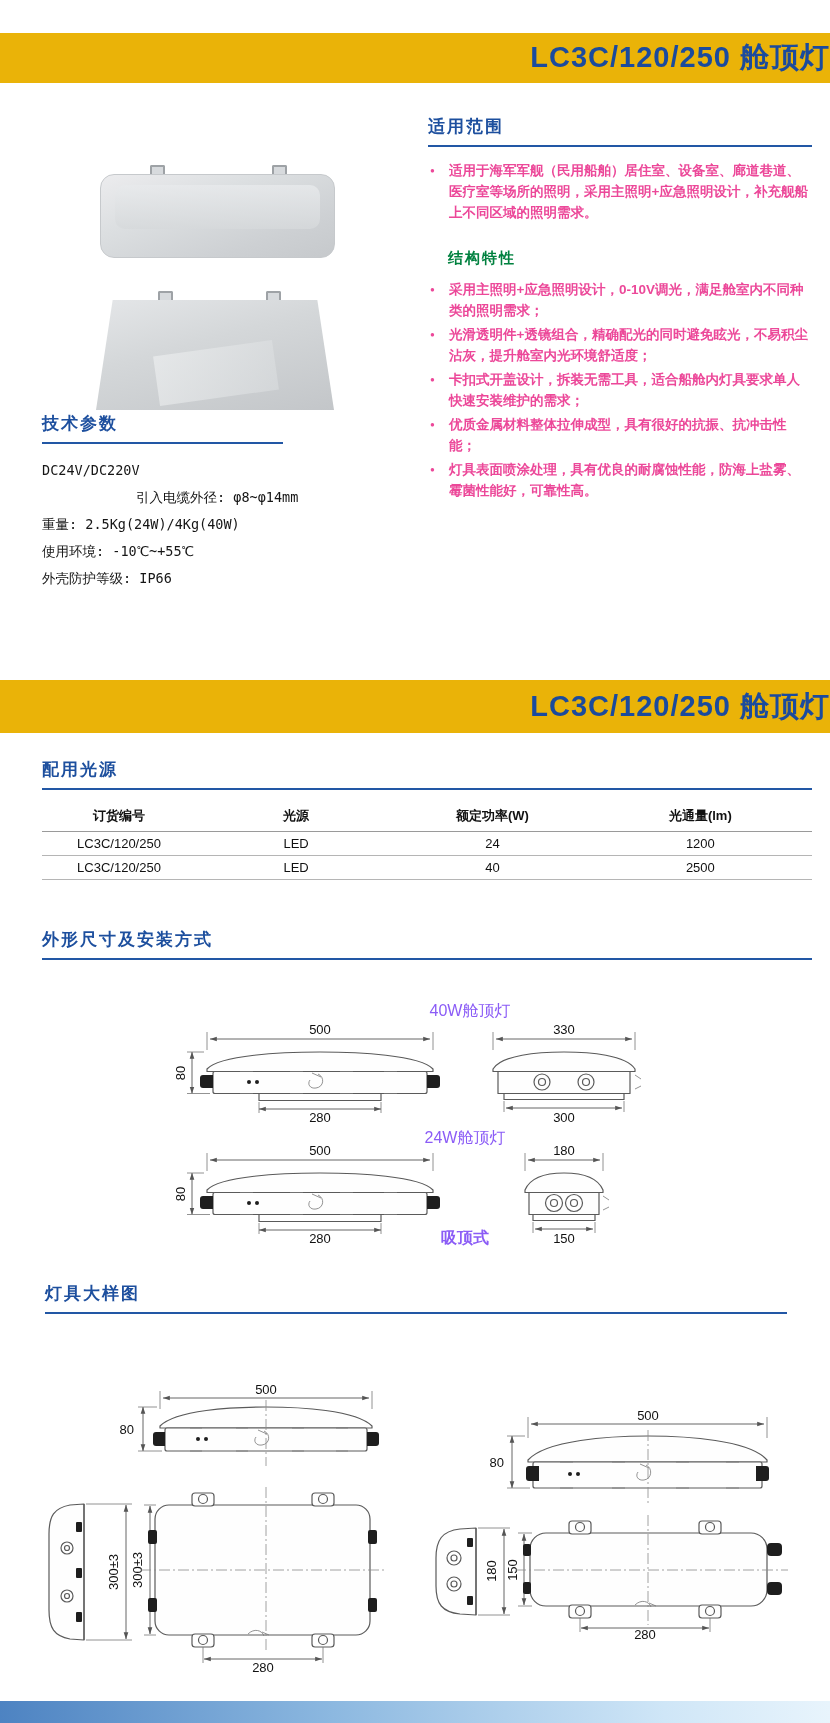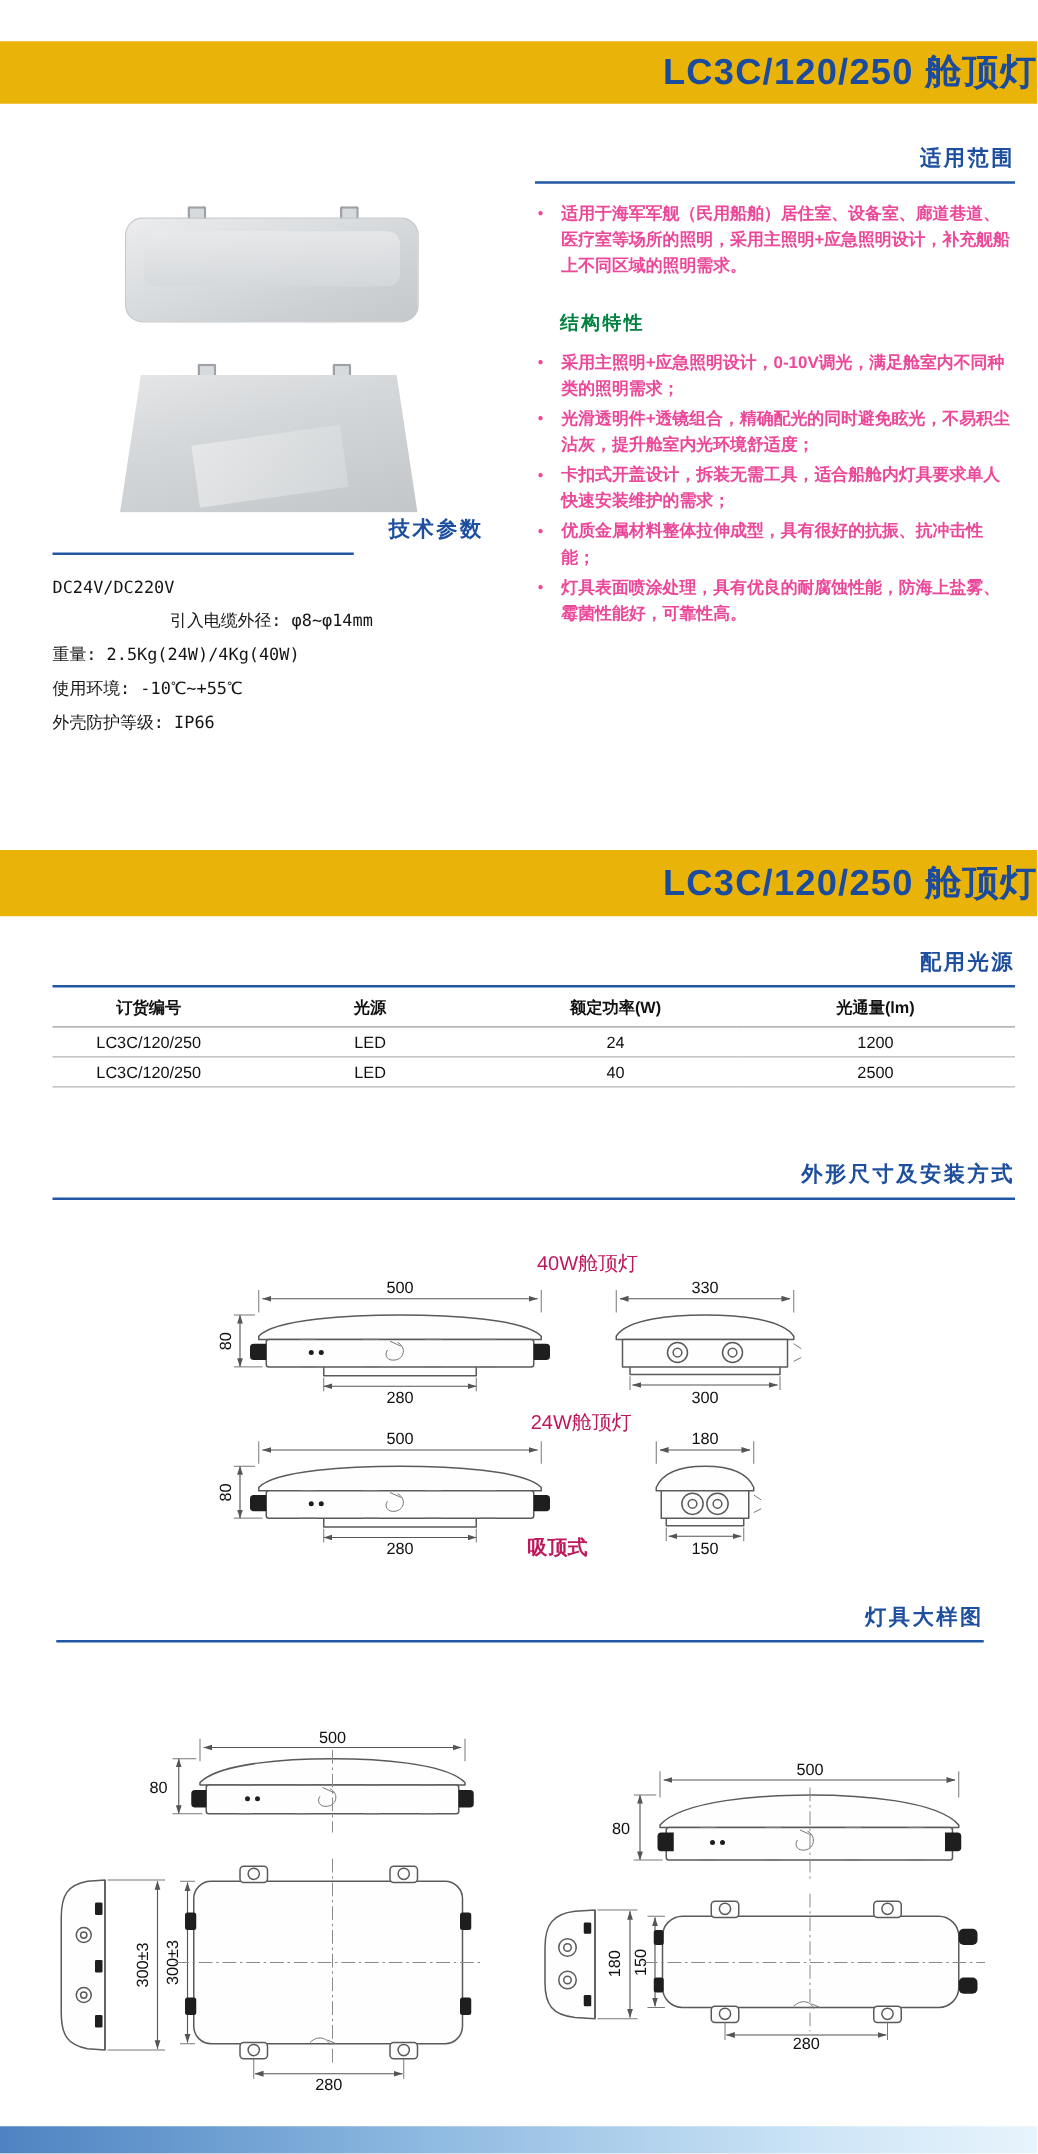--- a/index.html
+++ b/index.html
@@ -6,21 +6,21 @@
   html,body { background:#ffffff; }
   body { font-family:"Liberation Sans","DejaVu Sans",sans-serif; color:#111; }
   .page { position:relative; width:830px; height:1723px; background:#fff; overflow:hidden; }
 
   .banner { position:absolute; left:0; right:0; height:50px; background:#eab308;
             display:flex; align-items:center; justify-content:flex-end; }
   .banner.b1 { top:33px; }
   .banner.b2 { top:680px; height:53px; }
   .banner-title { font-size:29px; font-weight:bold; color:#1b4b9d; letter-spacing:1px; }
 
-  .sec-heading { font-size:17px; font-weight:bold; color:#1d4f9e; letter-spacing:2px;text-align:right; }
+  .sec-heading { font-size:17px; font-weight:bold; color:#1d4f9e; letter-spacing:2px; }
   .rule { height:2px; background:#2257a5; margin-top:7px; }
 
   
   .photo1 { position:absolute; left:100px; top:174px; width:235px; height:84px;
             border-radius:14px; border:1px solid #c6c9cc;
             background:linear-gradient(160deg,#ececee 0%,#dcdfe1 35%,#cdd0d3 75%,#c6c9cc 100%); }
   .photo1::after { content:""; position:absolute; left:14px; top:10px; right:14px; height:44px;
             border-radius:10px; background:linear-gradient(180deg,#e8eaec, #d6d9db); opacity:.8; }
   .photo2 { position:absolute; left:96px; top:300px; width:238px; height:110px;
             clip-path:polygon(7% 0, 93% 0, 100% 100%, 0 100%);
@@ -42,29 +42,29 @@
   
   .tech { position:absolute; left:42px; top:412px; width:345px; }
   .tech .rule { width:241px; }
   .tech-lines { margin-top:13px; font-family:"DejaVu Sans Mono","Liberation Mono",monospace;
                 font-size:13.5px; color:#151515; }
   .tech-lines div { line-height:27px; white-space:pre; }
   .tech-lines div:nth-of-type(2) { padding-left:94px; }
 
   
   .section-light { position:absolute; left:42px; top:758px; width:770px; }
-  .ls-table { width:100%; border-collapse:collapse; font-size:13px; }
+  .ls-table { width:100%; border-collapse:collapse; margin-top:10px; font-size:13px; }
   .ls-table th { font-weight:bold; padding:7px 2px 6px; text-align:center; }
   .ls-table td { padding:4px 2px; text-align:center; }
   .ls-table thead tr { border-bottom:1.5px solid #9a9a9a; }
   .ls-table tbody tr { border-bottom:1.5px solid #b5b5b5; }
 
   
   .section-dim { position:absolute; left:42px; top:928px; width:770px; }
-  .draw-label { position:absolute; font-size:16px; color:#be185d; text-align:center; }
+  .draw-label { position:absolute; font-size:16px; color:#8b5cf6; text-align:center; }
   .draw-label.bold { font-weight:bold; }
   .svg-abs { position:absolute; }
 
   svg .ln   { stroke:#5a5a5a; stroke-width:1.2; fill:none; stroke-linejoin:round; }
   svg .lampfill { fill:#fefefe; }
   svg .thin { stroke:#777; stroke-width:0.8; fill:none; }
   svg .dim  { stroke:#555; stroke-width:0.9; fill:none; }
   svg .blk  { fill:#1e1e1e; stroke:none; }
   svg .cl   { stroke:#8a8a8a; stroke-width:0.8; stroke-dasharray:11 3 2 3; fill:none; }
   svg text  { font-family:"Liberation Sans","DejaVu Sans",sans-serif; font-size:13px; fill:#111; }
@@ -262,21 +262,21 @@
     <circle class="ln" cx="532" cy="60" r="8.5"></circle>
       <circle class="ln" cx="532" cy="60" r="3.5"></circle>
     <path class="thin" d="M561,53 l6,4 m-6,10 l6,-3"></path>
     <path class="ln" d="M491,71.5 v6 h62 v-6"></path>
     <line class="thin" x1="491" y1="79" x2="491" y2="90"></line>
     <line class="thin" x1="553" y1="79" x2="553" y2="90"></line>
     <line class="dim" x1="493" y1="86" x2="551" y2="86" marker-start="url(#ar24)" marker-end="url(#ar24)"></line>
     <text x="522" y="100" text-anchor="middle">150</text>
   </svg>
 
-  <div class="draw-label bold" style="left:381px; top:1228px; width:130px;">吸顶式</div>
+  <div class="draw-label bold" style="left:400px; top:1228px; width:130px;">吸顶式</div>
 
   <div class="section-detail-heading">
     <div class="sec-heading">灯具大样图</div>
     <div class="rule"></div>
   </div>
 
   <svg class="svg-abs" style="left:40px; top:1382px;" width="390" height="292" viewBox="0 0 390 292">
     <defs>
       <marker id="arL" viewBox="0 0 10 10" refX="9.5" refY="5" markerWidth="8" markerHeight="8" orient="auto-start-reverse">
         <path d="M0,1.8 L10,5 L0,8.2 Z" fill="#555"></path>

